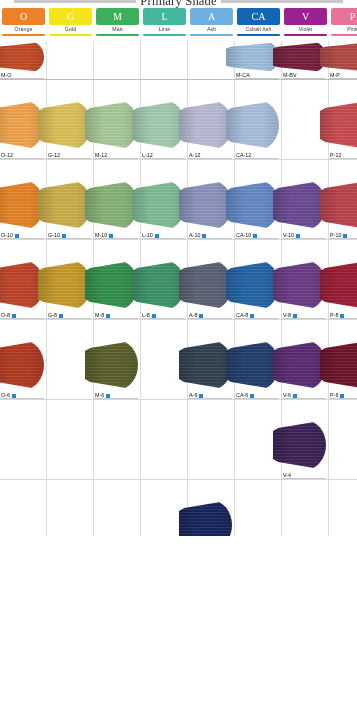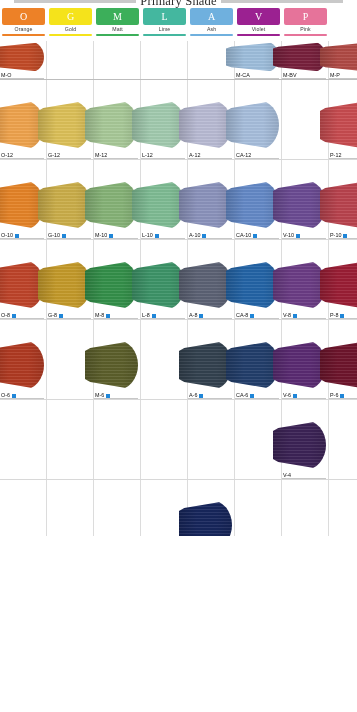--- a/index.html
+++ b/index.html
@@ -152,20 +152,25 @@
         <div class="hchip" style="background: rgb(68, 183, 159);">L</div>
         <div class="hname">Lime</div>
         <div class="hrule" style="background: rgb(68, 183, 159);"></div>
       </div>
       <div class="hcol">
         <div class="hchip" style="background: rgb(111, 176, 222);">A</div>
         <div class="hname">Ash</div>
         <div class="hrule" style="background: rgb(111, 176, 222);"></div>
       </div>
       <div class="hcol">
+        <div class="hchip" style="background: rgb(18, 102, 180);">CA</div>
+        <div class="hname">Cobalt Ash</div>
+        <div class="hrule" style="background: rgb(18, 102, 180);"></div>
+      </div>
+      <div class="hcol">
         <div class="hchip" style="background: rgb(155, 33, 145);">V</div>
         <div class="hname">Violet</div>
         <div class="hrule" style="background: rgb(155, 33, 145);"></div>
       </div>
       <div class="hcol">
         <div class="hchip" style="background: rgb(230, 115, 154);">P</div>
         <div class="hname">Pink</div>
         <div class="hrule" style="background: rgb(230, 115, 154);"></div>
       </div>
     </div>

